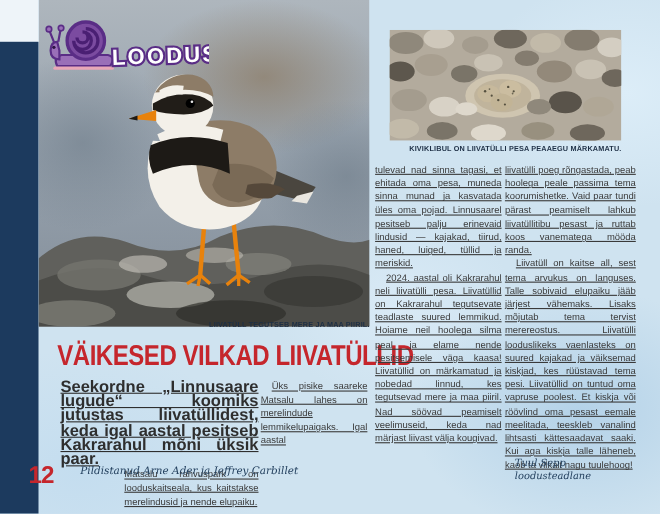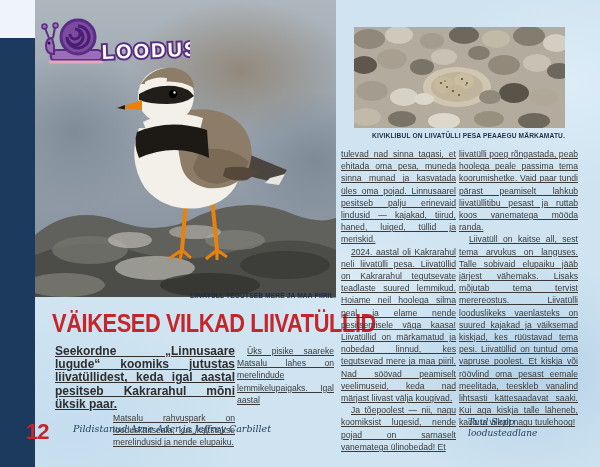--- a/index.html
+++ b/index.html
@@ -26,21 +26,21 @@
   #nest-caption{left:330px;top:132px;width:235px;}
 
   .headline{position:absolute;left:52px;top:308px;width:300px;white-space:nowrap;
     font-size:26px;font-weight:bold;color:#c5262c;letter-spacing:-.5px;
     transform:scaleX(.84);transform-origin:left top;}
 
   .col{position:absolute;font-size:8.6px;line-height:12.2px;color:#3a3a3a;text-align:justify;}
   .col p{margin:0;text-decoration:underline;}
   .col p.indent{text-indent:10px;}
   #col1{left:55px;top:345px;width:180px;}
-  #col1 .lead{font-weight:bold;font-size:12px;line-height:13.2px;color:#2e2e2e;}
+  #col1 .lead{font-weight:bold;font-size:15px;line-height:13.2px;color:#2e2e2e;}
   #col1 .sub{margin-left:58px;width:122px;margin-top:1px;}
   #col2{left:237px;top:345px;width:97px;}
   #col3{left:341px;top:148px;width:115px;}
   #col4{left:459px;top:148px;width:119px;}
 
   .script{font-family:"DejaVu Serif","Liberation Serif",serif;font-style:italic;color:#24415f;text-align:center;}
   #credit{position:absolute;left:73px;top:423px;font-size:9.5px;}
   #signature{position:absolute;left:468px;top:417px;width:112px;text-align:left;
     font-size:9px;line-height:10.5px;}
   #page-number{position:absolute;left:26px;top:419px;font-size:22px;font-weight:bold;
@@ -195,21 +195,20 @@
   <p class="sub">Matsalu rahvuspark on looduskaitseala, kus kaitstakse merelindusid ja nende elupaiku.</p>
 </div>
 
 <div id="col2" class="col">
   <p class="indent">Üks pisike saareke Matsalu lahes on merelindude lemmikelupaigaks. Igal aastal</p>
 </div>
 
 <div id="col3" class="col">
   <p>tulevad nad sinna tagasi, et ehitada oma pesa, muneda sinna munad ja kasvatada üles oma pojad. Linnusaarel pesitseb palju erinevaid lindusid — kajakad, tiirud, haned, luiged, tüllid ja meriskid.</p>
   <p class="indent">2024. aastal oli Kakrarahul neli liivatülli pesa. Liivatüllid on Kakrarahul tegutsevate teadlaste suured lemmikud. Hoiame neil hoolega silma peal ja elame nende pesitsemisele väga kaasa! Liivatüllid on märkamatud ja nobedad linnud, kes tegutsevad mere ja maa piiril. Nad söövad peamiselt veelimuseid, keda nad märjast liivast välja kougivad.</p>
-  <p class="indent">Ja tõepoolest — nii, nagu koomiksist lugesid, nende pojad on sarnaselt vanematega ülinobedad! Et</p>
 </div>
 
 <div id="col4" class="col">
   <p>liivatülli poeg rõngastada, peab hoolega peale passima tema koorumishetke. Vaid paar tundi pärast peamiselt lahkub liivatüllitibu pesast ja ruttab koos vanematega mööda randa.</p>
   <p class="indent">Liivatüll on kaitse all, sest tema arvukus on languses. Talle sobivaid elupaiku jääb järjest vähemaks. Lisaks mõjutab tema tervist merereostus. Liivatülli looduslikeks vaenlasteks on suured kajakad ja väiksemad kiskjad, kes rüüstavad tema pesi. Liivatüllid on tuntud oma vapruse poolest. Et kiskja või röövlind oma pesast eemale meelitada, teeskleb vanalind lihtsasti kättesaadavat saaki. Kui aga kiskja talle läheneb, kaob ta vilkalt nagu tuulehoog!</p>
 </div>
 
 <div id="signature" class="script">
   <div>Tuul Sepp</div>
   <div>loodusteadlane</div>

